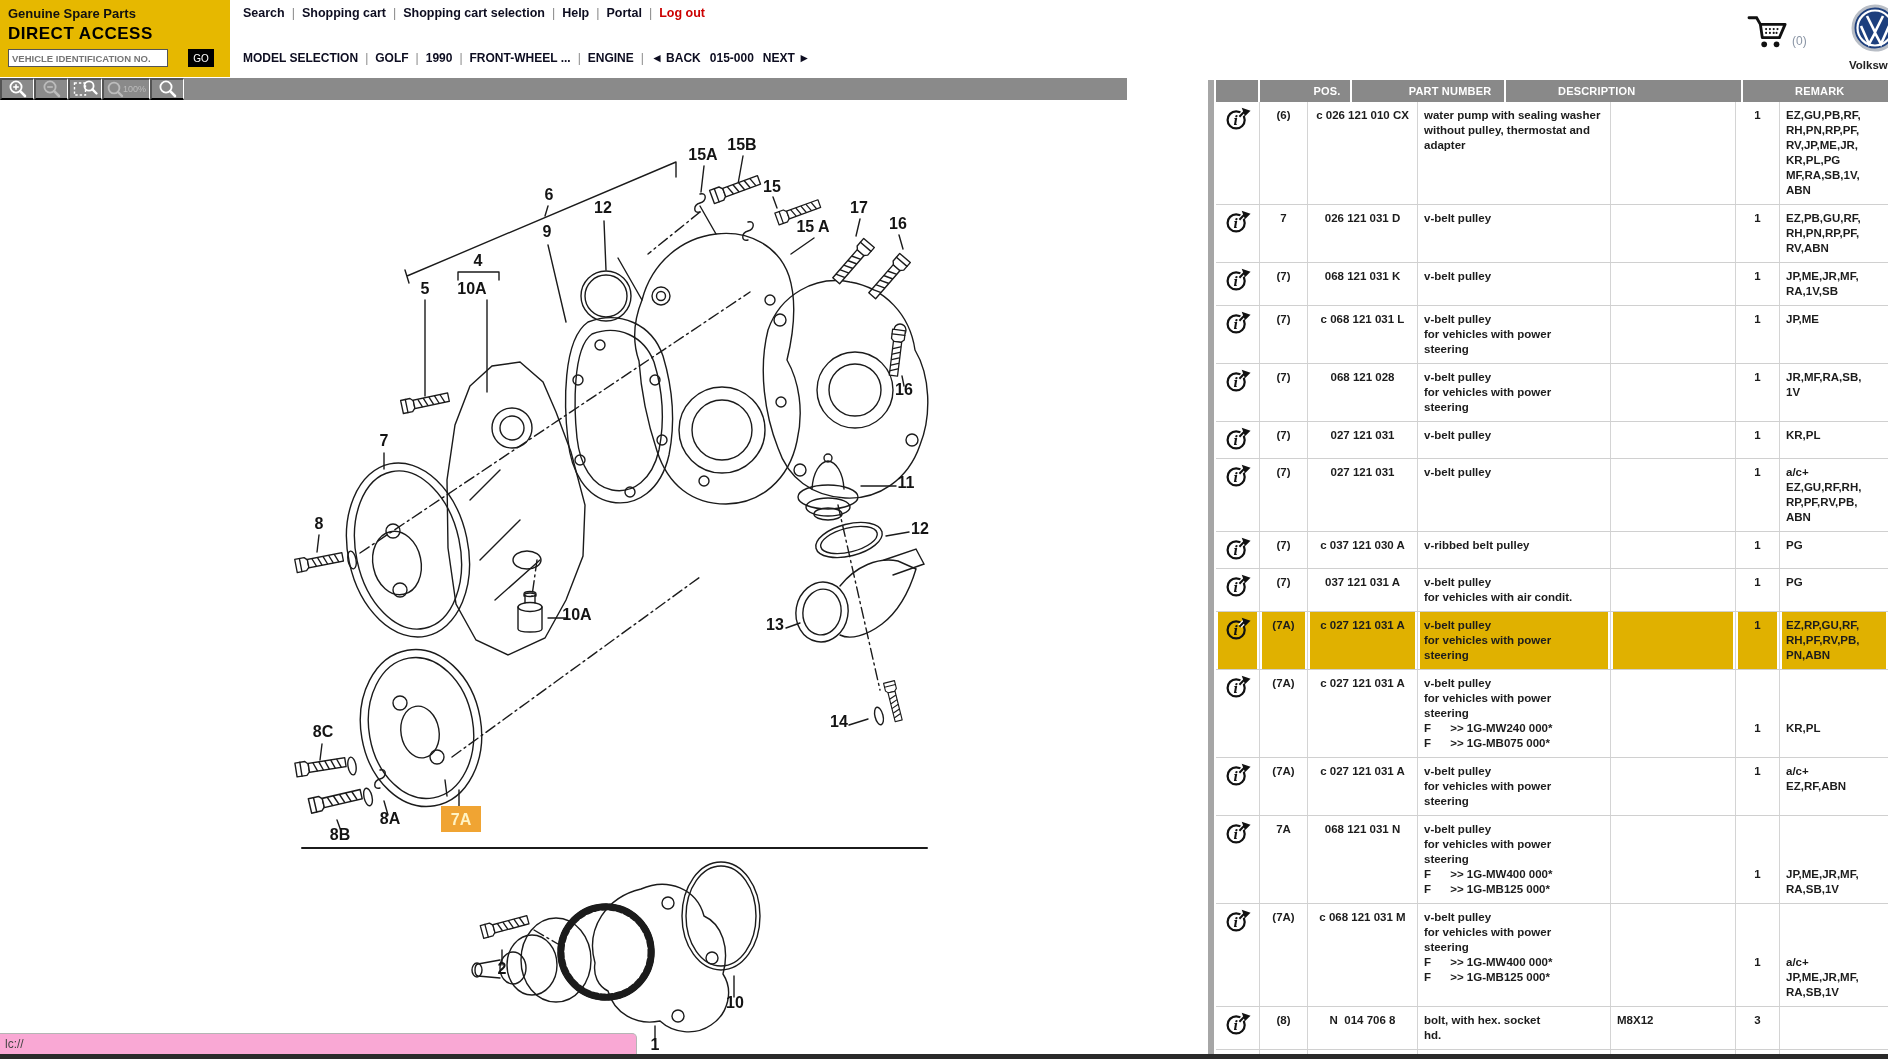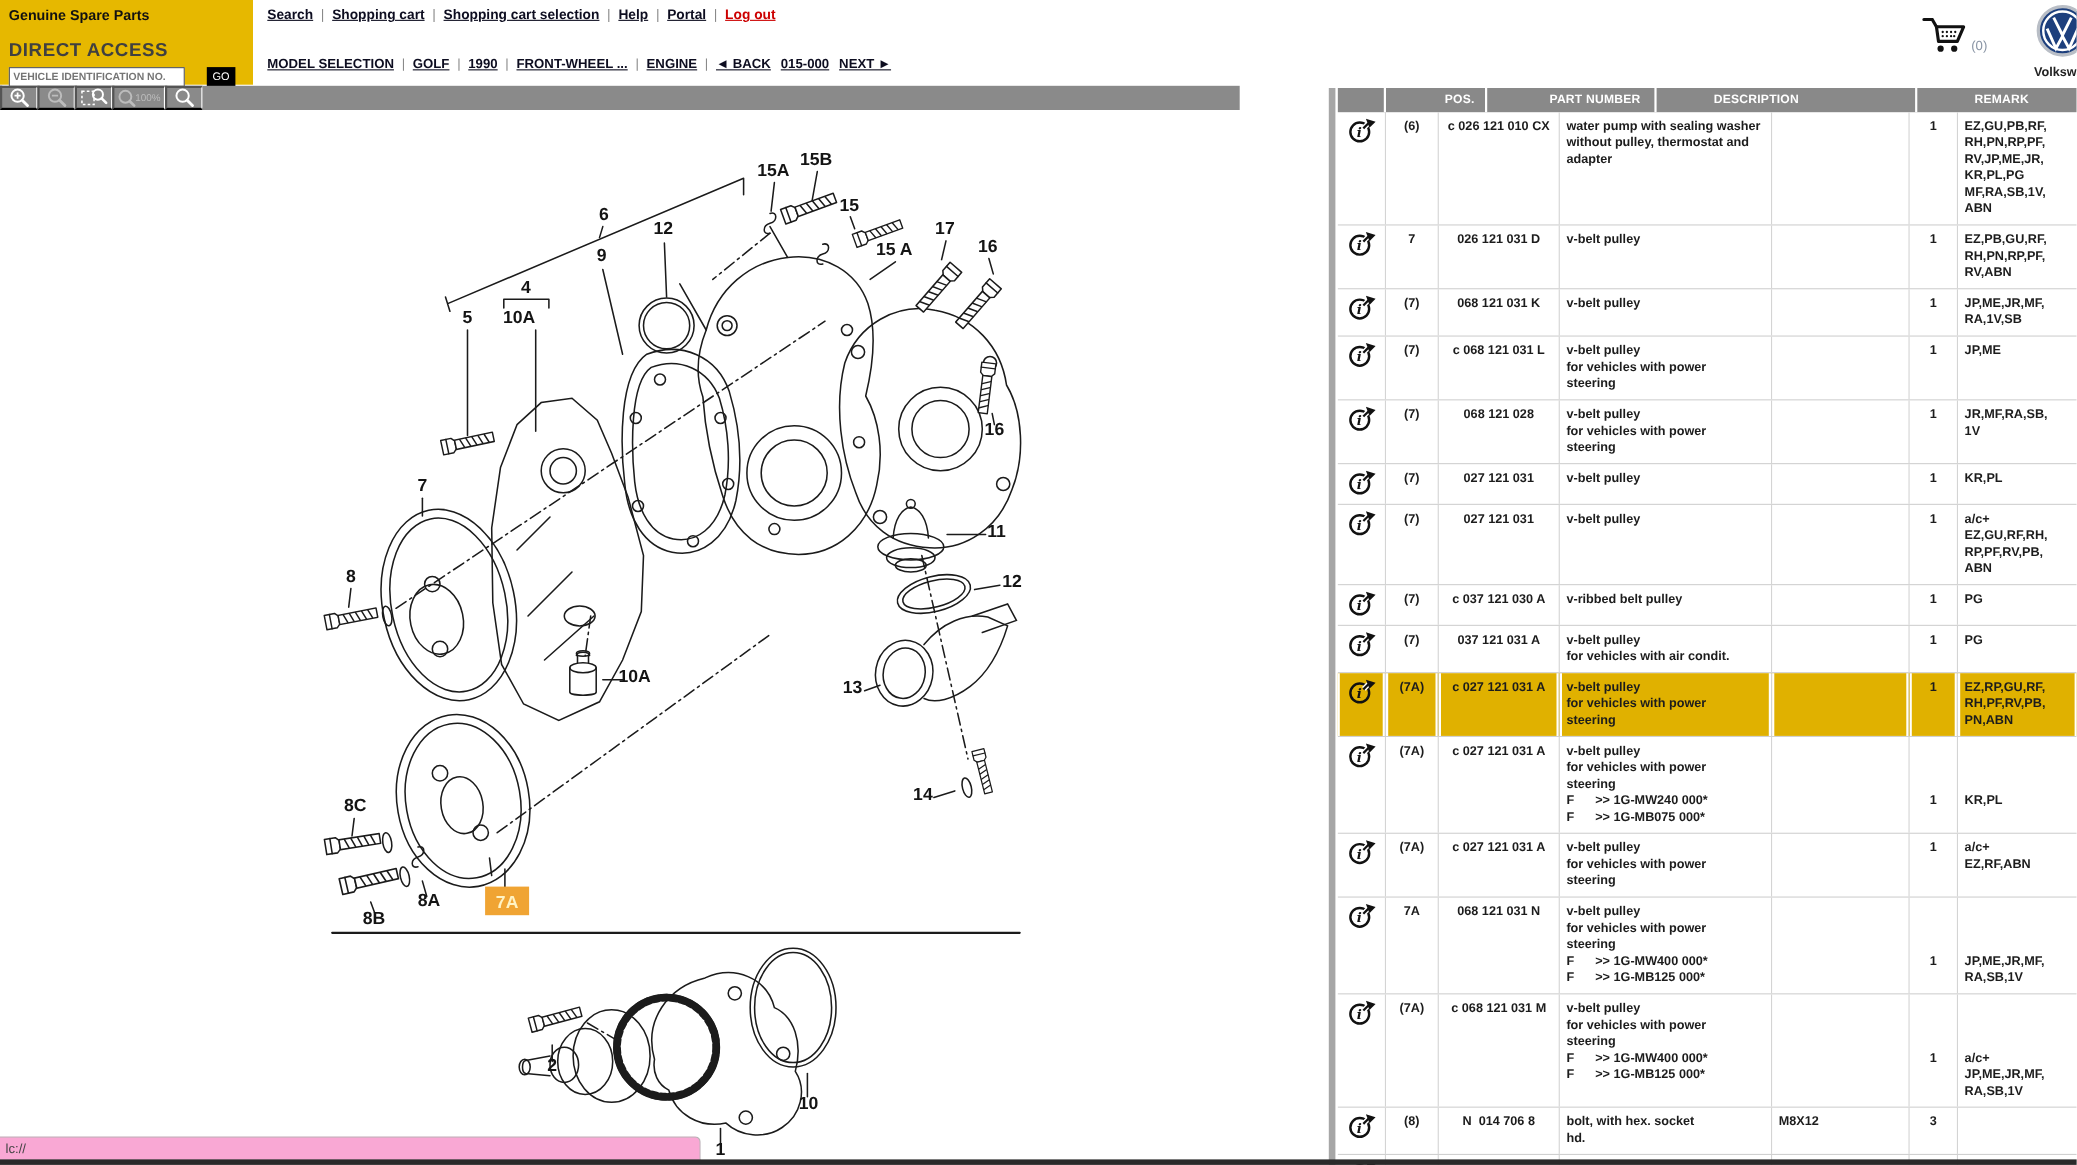--- a/index.html
+++ b/index.html
@@ -3,28 +3,28 @@
 <meta charset="utf-8">
 <style>
   html,body{margin:0;padding:0;}
   body{
     width:1888px;height:1059px;overflow:hidden;position:relative;background:#fff;
     font-family:"Liberation Sans",sans-serif;-webkit-font-smoothing:antialiased;
   }
   
   .brand-box{position:absolute;left:0;top:0;width:230px;height:77px;background:#E6B800;padding:6px 8px;box-sizing:border-box;}
   .brand-line1{font-size:13px;font-weight:700;color:#111;}
-  .brand-line2{font-size:17px;font-weight:700;color:#404040;letter-spacing:.5px;margin-top:15px;}
+  .brand-line2{font-size:17px;font-weight:700;color:#000000;letter-spacing:.5px;margin-top:3px;}
   .vin-row{display:flex;align-items:center;margin-top:5px;gap:20px;}
   .vin-input{width:152px;height:16px;border:1px solid #555;background:#fff;font-size:9.5px;font-weight:700;color:#333;padding:0 3px;font-family:"Liberation Sans",sans-serif;}
   .go-btn{height:18px;min-width:26px;background:#000;color:#fff;border:none;font-size:10px;font-weight:400;padding:0 4px;cursor:pointer;font-family:"Liberation Sans",sans-serif;}
   
   .topnav{position:absolute;left:243px;top:6px;font-size:12.5px;font-weight:700;white-space:nowrap;}
   .breadcrumb{position:absolute;left:243px;top:51px;font-size:12px;font-weight:700;white-space:nowrap;}
-  .nav-link{color:#0d0d20;text-decoration:underline;cursor:pointer;text-align:right;}
+  .nav-link{color:#0d0d20;cursor:pointer;text-align:right;}
   .nav-link.logout{color:#CC0000;}
   .nav-sep{color:#8a8a8a;font-weight:400;padding:0 7px;}
   .bc-space{display:inline-block;width:9px;}
   
   .cart{position:absolute;left:1746px;top:12px;display:flex;align-items:flex-end;cursor:pointer;}
   .cart-count{font-size:12px;color:#8a95a5;margin-left:2px;margin-bottom:2px;}
   .logo{position:absolute;left:1849px;top:3px;width:39px;overflow:hidden;}
   .logo-text{font-size:11.5px;font-weight:700;color:#222;margin-top:2px;white-space:nowrap;}
   
   .toolbar{position:absolute;left:0;top:78px;width:1127px;height:22px;background:#8A8A8A;display:flex;}

